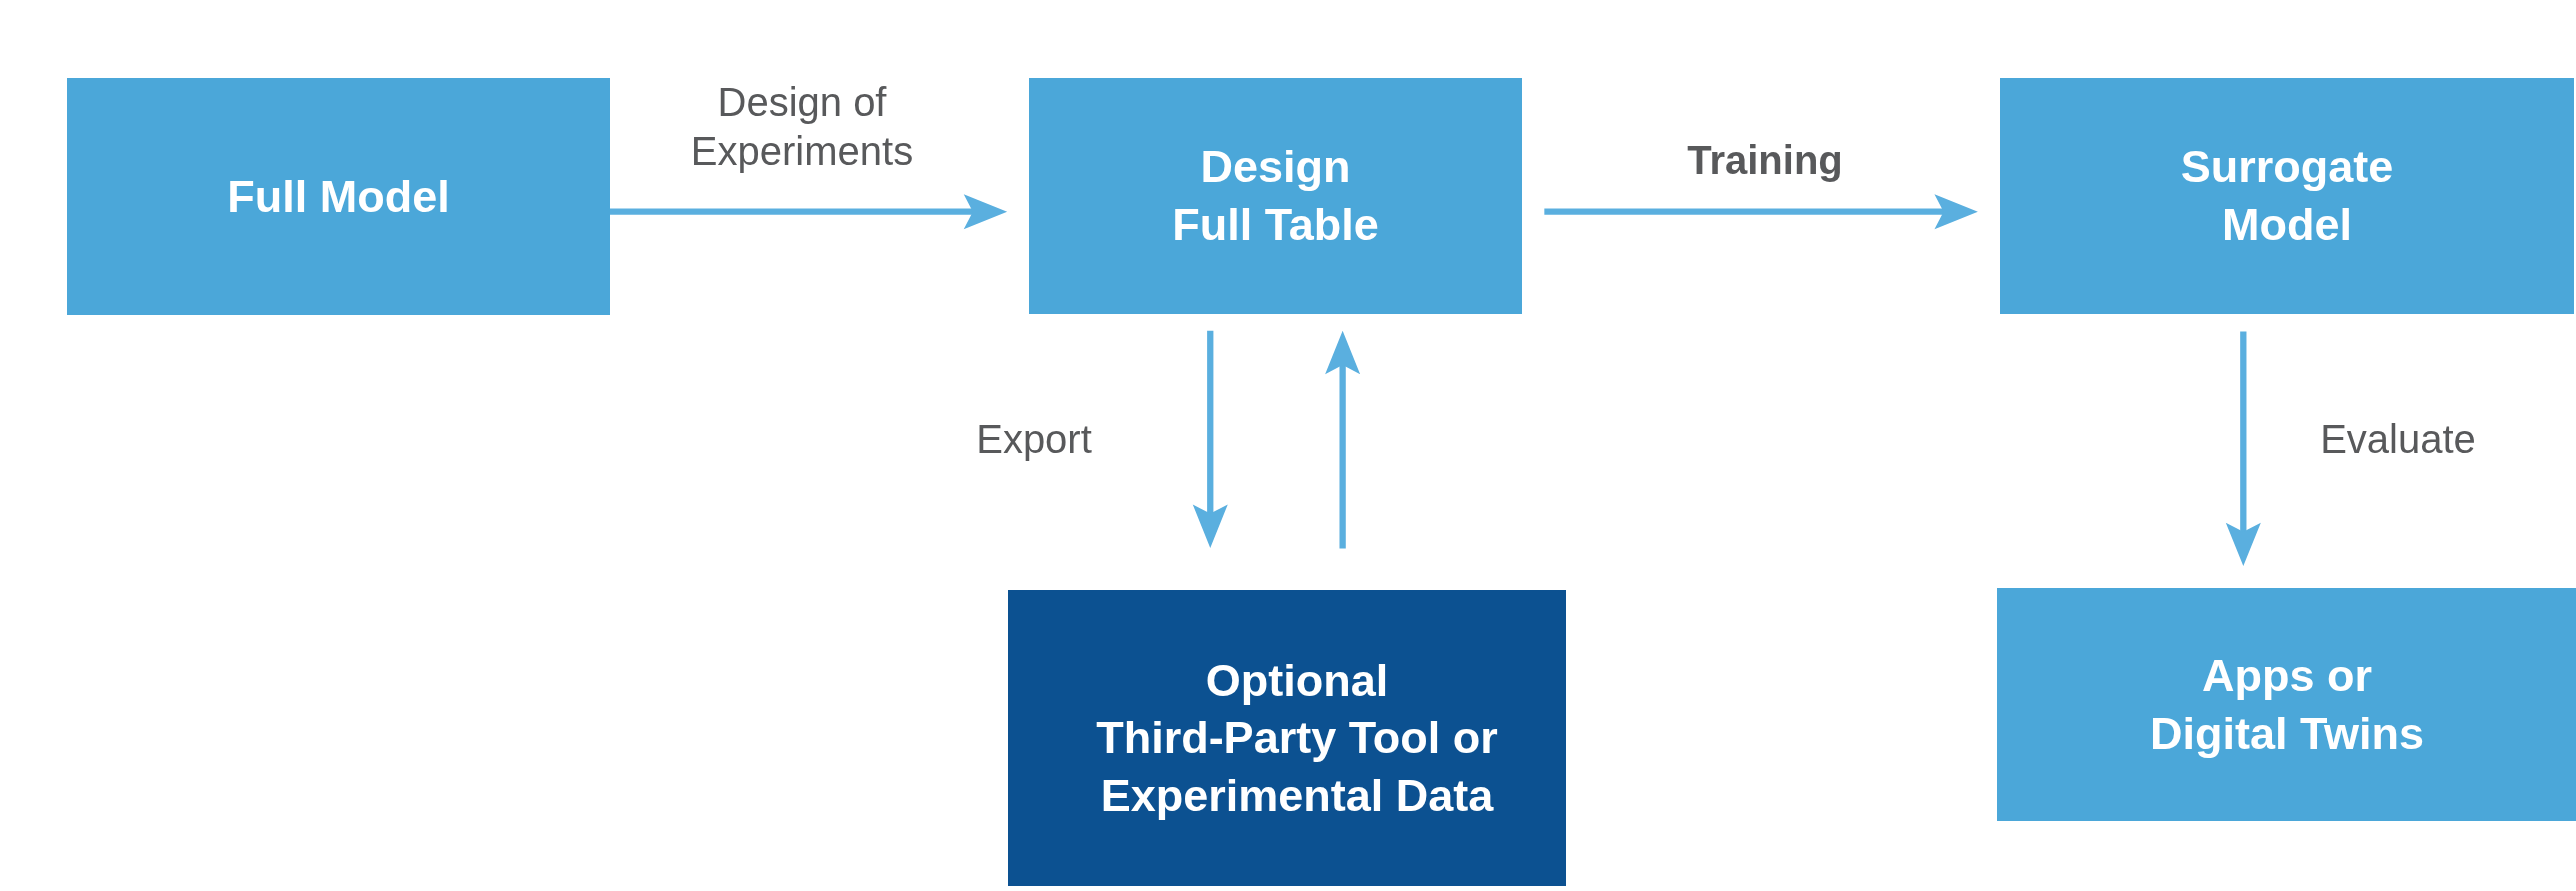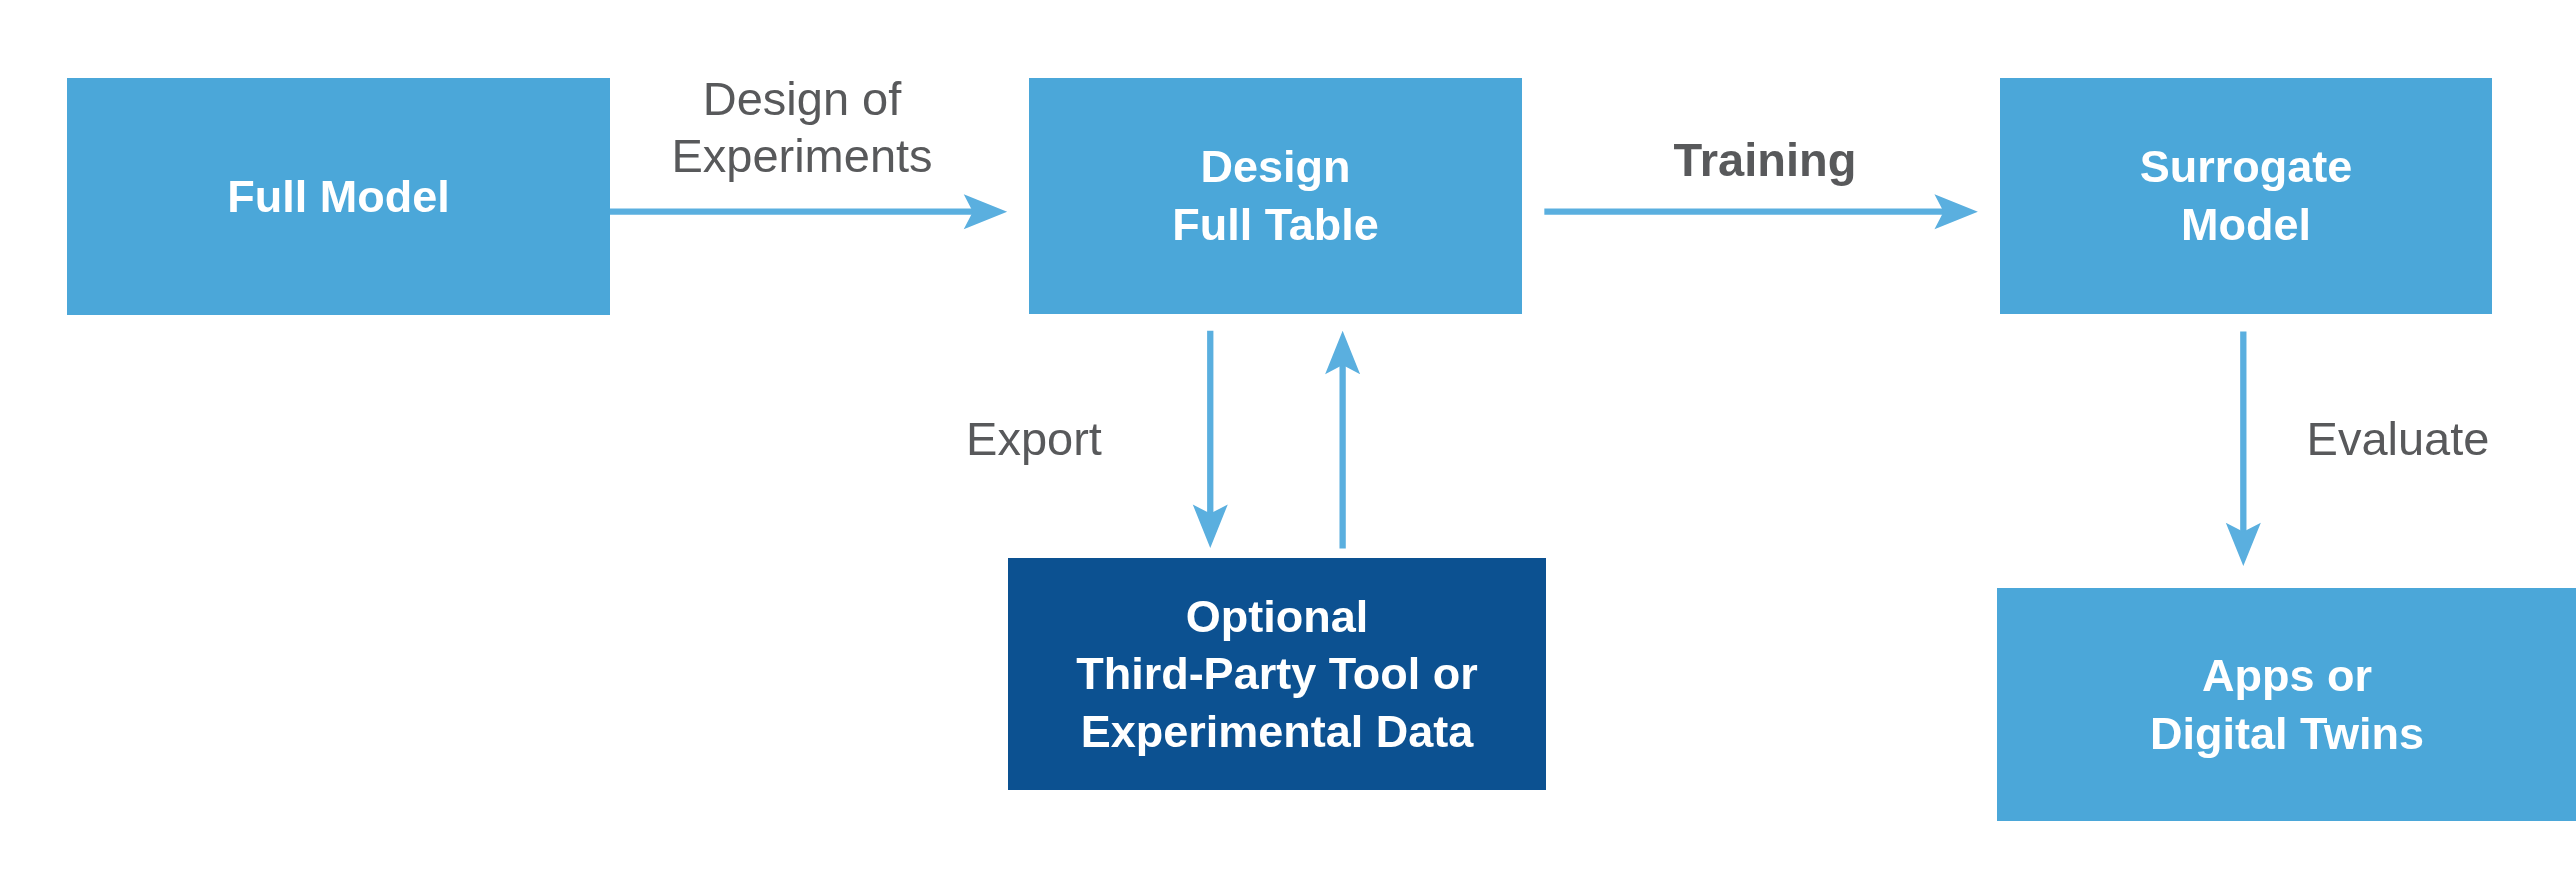--- a/index.html
+++ b/index.html
@@ -25,29 +25,29 @@
     color: var(--node-text, #ffffff);
     font-weight: 700;
     font-size: 45px;
     line-height: 1.28;
   }
   .node.light { background: var(--node-blue, #4BA7D9); }
   .node.dark  { background: var(--node-dark-blue, #0C5191); }
 
   .node-full-model      { left: 67px;   top: 78px; width: 543px; height: 237px; text-align: right; }
   .node-design-table    { left: 1029px; top: 78px; width: 493px; height: 236px; }
-  .node-surrogate       { left: 2000px; top: 78px; width: 492px; height: 236px; }
-  .node-optional        { left: 1008px; top: 558px; width: 538px; height: 232px; }
+  .node-surrogate       { left: 2000px; top: 78px; width: 574px; height: 236px; }
+  .node-optional        { left: 1008px; top: 590px; width: 538px; height: 296px; padding-left: 20px; }
   .node-apps            { left: 1997px; top: 588px; width: 580px; height: 233px; }
 
   .edge-label {
     position: absolute;
     transform: translate(-50%, -50%);
     color: var(--label-gray, #58595B);
-    font-size: 47px;
+    font-size: 40px;
     font-weight: 400;
     line-height: 1.22;
     text-align: center;
     white-space: pre-line;
   }
   .lbl-doe      { left: 802px; top: 127px; }
   .lbl-training { left: 1765px; top: 160px; font-weight: bold; }
   .lbl-export   { left: 1034px; top: 439px; }
   .lbl-import   { left: 1475px; top: 439px; }
   .lbl-evaluate { left: 2398px; top: 439px; }

